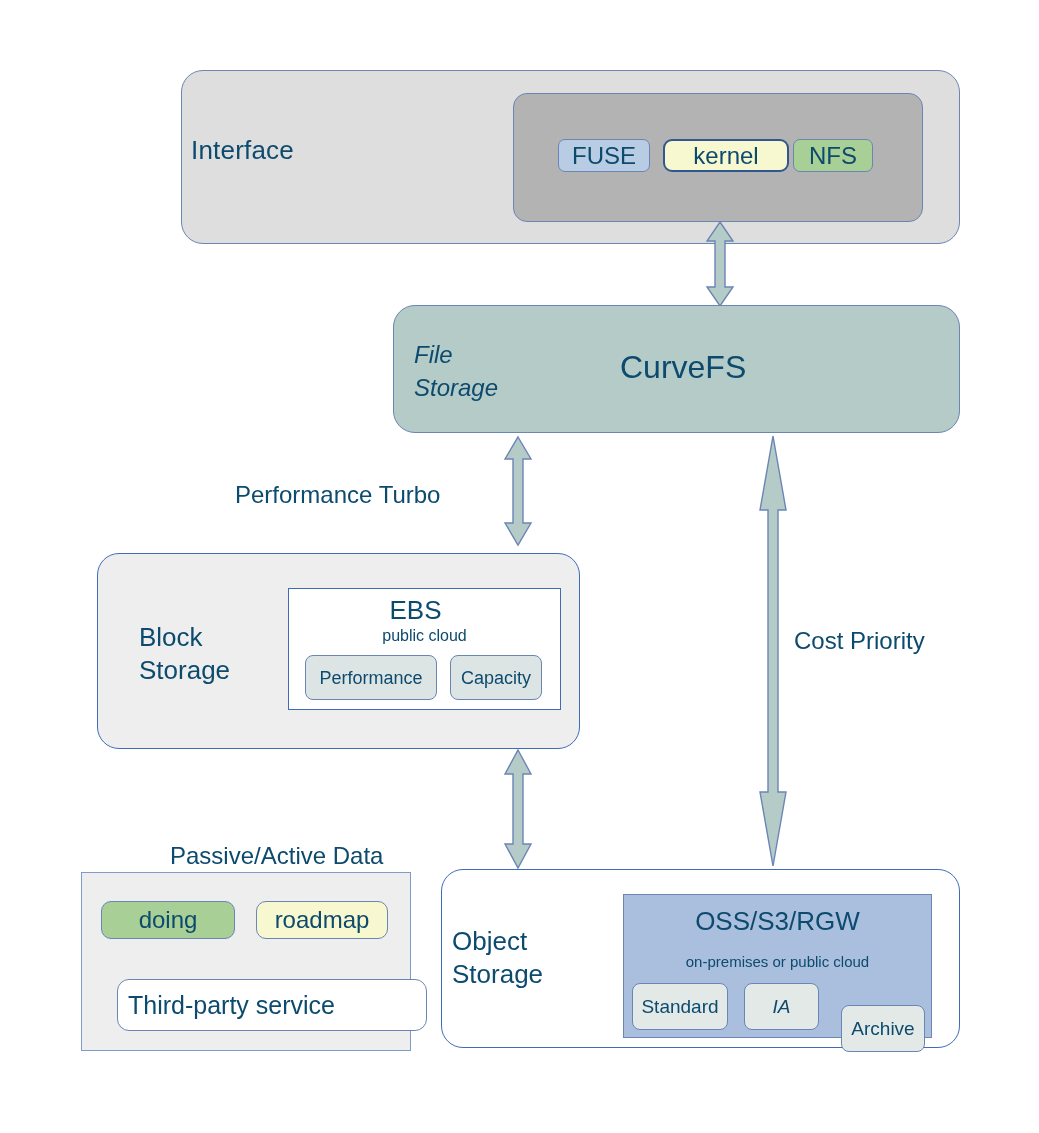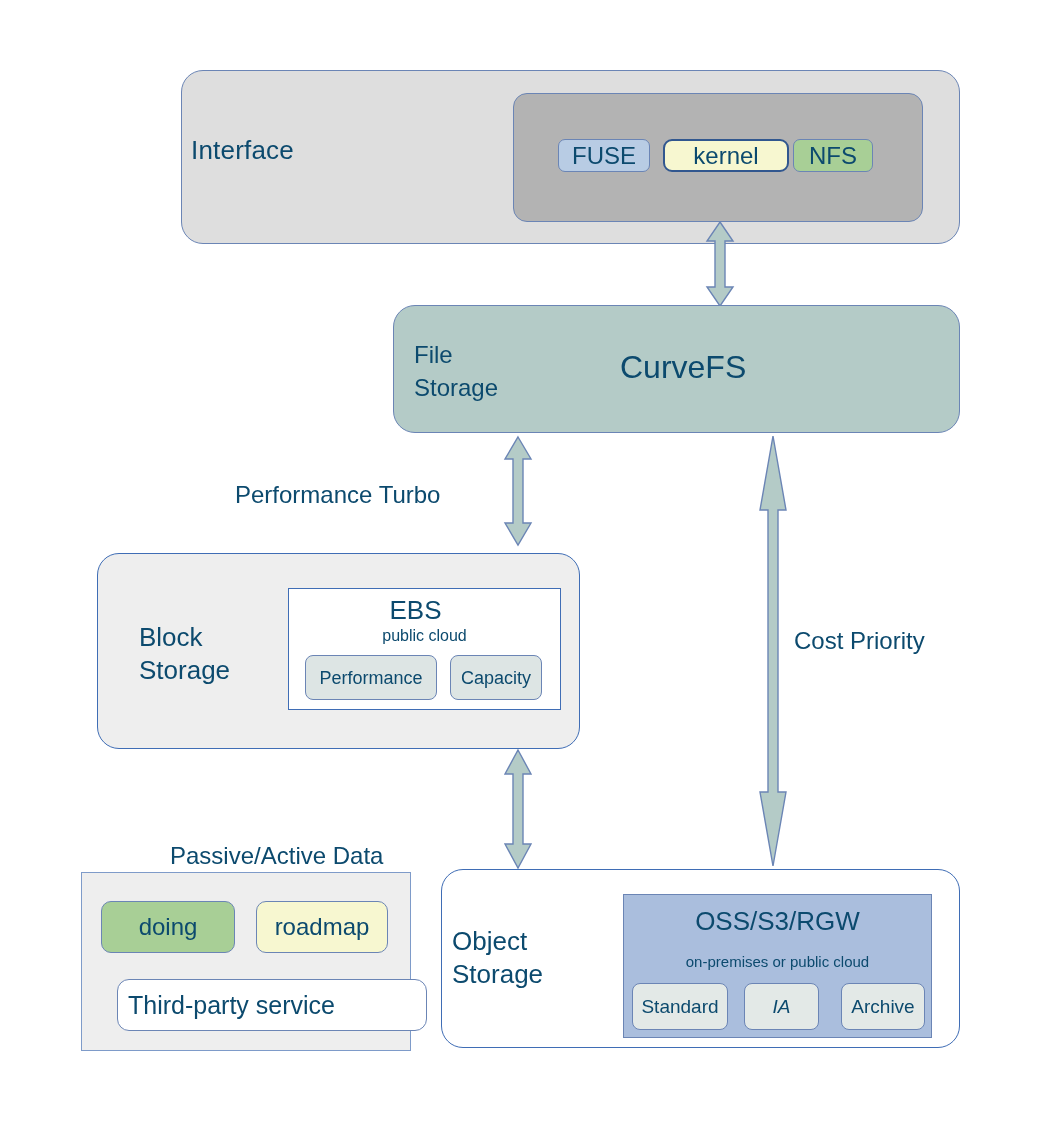--- a/index.html
+++ b/index.html
@@ -58,21 +58,21 @@
   }
 
   
   #curvefs-box {
     left: 393px; top: 305px; width: 567px; height: 128px;
     background: #b4cbc7;
     border: 1.5px solid #6b85b5;
   }
   #curvefs-sublabel {
     position: absolute; left: 414px; top: 338px;
-    font-size: 24px; line-height: 33px;
+    font-size: 24px; line-height: 33px; font-style: italic;
   }
   #curvefs-title {
     position: absolute; left: 620px; top: 349px;
     font-size: 32px; line-height: 36px;
   }
 
   
   #block-box {
     left: 97px; top: 553px; width: 483px; height: 196px;
     background: #eeeeee;
@@ -107,21 +107,21 @@
   #chip-capacity    { left: 450px; width: 92px; }
 
   
   #legend-box {
     left: 81px; top: 872px; width: 330px; height: 179px;
     background: #eeeeee;
     border: 1.3px solid #7e9bc9;
     border-radius: 0;
   }
   .legend-chip {
-    position: absolute; top: 901px; height: 52px;
+    position: absolute; top: 901px; height: 38px;
     display: flex; align-items: center; justify-content: center;
     font-size: 24px; line-height: 26px;
     border: 1.2px solid #6b85b5; border-radius: 10px;
     box-sizing: border-box;
   }
   #chip-doing   { left: 101px; width: 134px; background: #a8cf96; }
   #chip-roadmap { left: 256px; width: 132px; background: #f7f7d0; }
   #chip-thirdparty {
     position: absolute; left: 117px; top: 979px; width: 310px; height: 52px;
     display: flex; align-items: center; padding-left: 10px;
@@ -156,21 +156,21 @@
   }
   .oss-chip {
     position: absolute; top: 983px; height: 47px;
     display: flex; align-items: center; justify-content: center;
     font-size: 19px; line-height: 21px;
     background: #e3e9e7; border: 1.2px solid #6b85b5; border-radius: 8px;
     box-sizing: border-box;
   }
   #chip-standard { left: 632px; width: 96px; }
   #chip-ia       { left: 744px; width: 75px; font-style: italic; }
-  #chip-archive  { left: 841px; width: 84px; }
+  #chip-archive  { left: 841px; width: 84px; margin-top: 22px; }
 
   
   .arrow { position: absolute; }
   #arrow-interface { left: 700px; top: 220px; width: 40px; height: 88px; }
   #arrow-turbo     { left: 498px; top: 435px; width: 40px; height: 112px; }
   #arrow-lifecycle { left: 498px; top: 748px; width: 40px; height: 122px; }
   #arrow-cost      { left: 752px; top: 434px; width: 42px; height: 434px; }
 
   .arrow-label {
     position: absolute;

